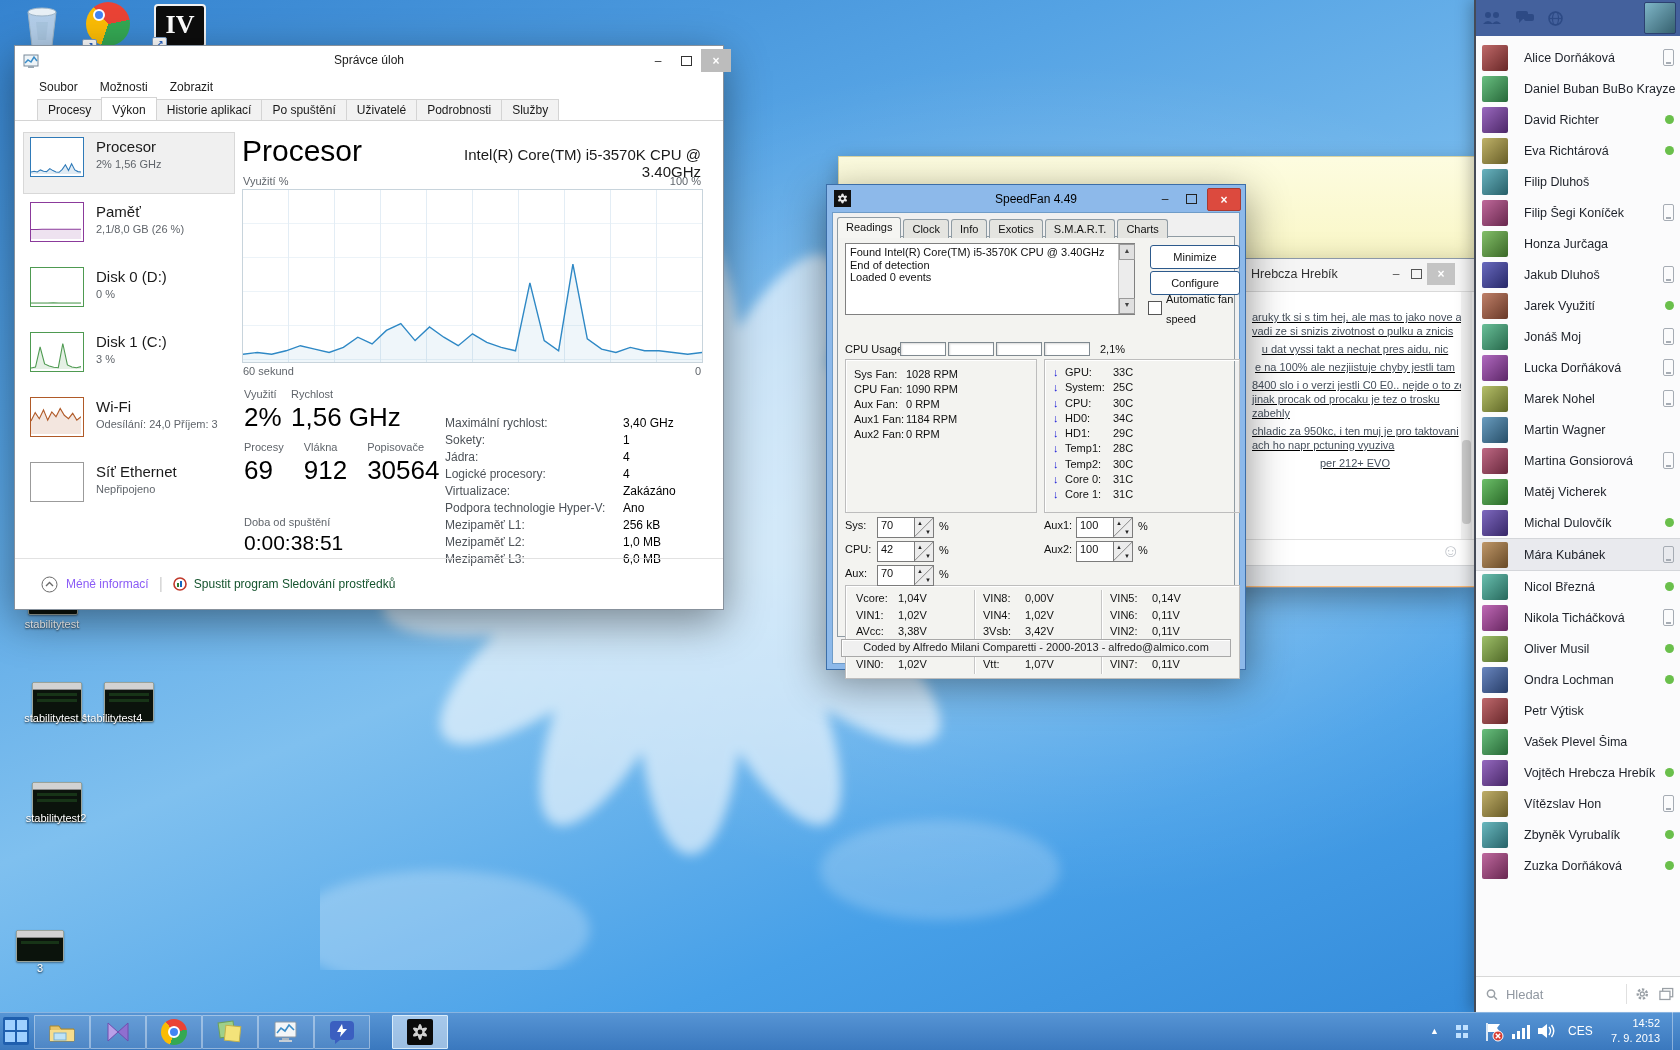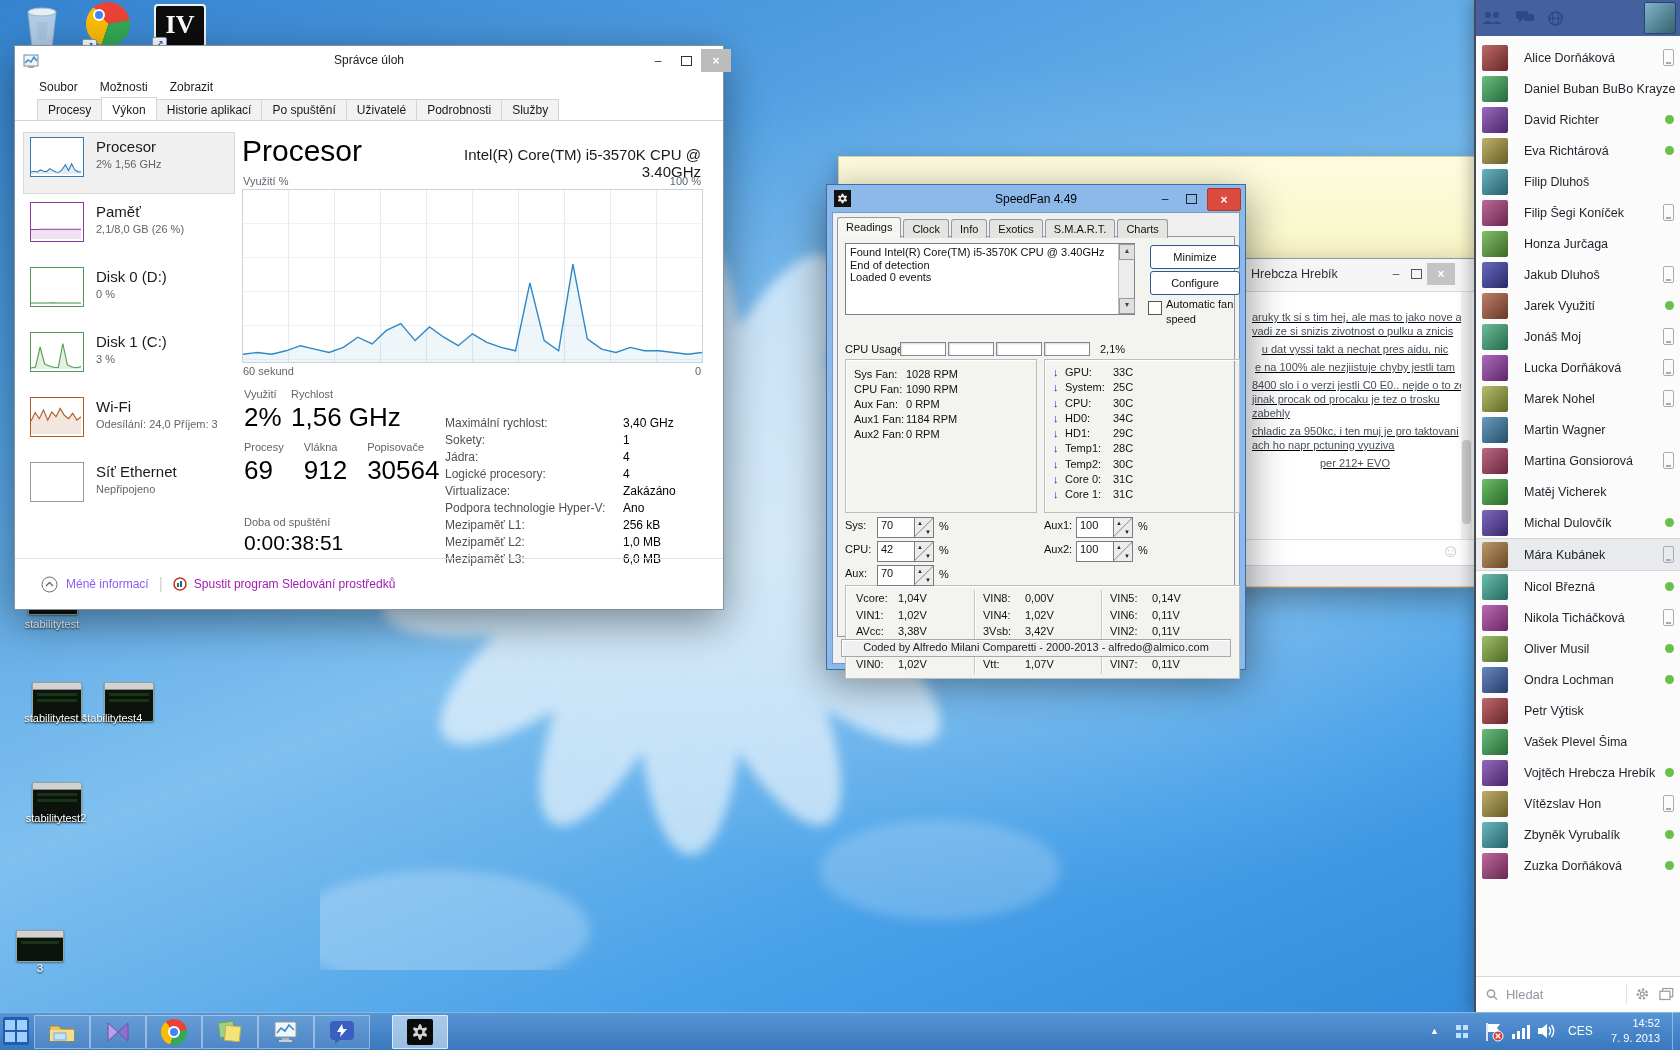--- a/index.html
+++ b/index.html
@@ -41,21 +41,21 @@
       repeating-linear-gradient(to right, transparent 0 45px, #e3edf5 45px 46px),
       repeating-linear-gradient(to bottom, transparent 0 33px, #ecf3f8 33px 34px);
       border:1px solid #c8d4dc;}
   .tm-lab{font-size:11px;color:#60656b;}
   .tm-big{font-size:26px;color:#000;font-weight:300;}
   .tm-det-row{display:flex;height:17px;font-size:12px;}
   .tm-det-row .l{width:178px;color:#4d5258;}
   .tm-det-row .v{color:#000;}
   #tm-footer{position:absolute;left:0;right:0;bottom:0;height:50px;border-top:1px solid #e2e2e2;display:flex;align-items:center;padding-left:26px;gap:10px;}
   #tm-less{font-size:12px;color:#8b5cf6;display:flex;align-items:center;gap:8px;cursor:pointer;}
-  #tm-resmon{font-size:12px;color:#a21caf;display:flex;align-items:center;gap:6px;cursor:pointer;}
+  #tm-resmon{font-size:12px;color:#14532d;display:flex;align-items:center;gap:6px;cursor:pointer;}
 
   
   #sf{left:826px;top:184px;width:418px;height:484px;background:#8db9ea;border:1px solid #3c6ea8;
       box-shadow:0 12px 40px rgba(0,0,0,.45);z-index:5;}
   #sf .title{position:absolute;left:0;right:0;top:7px;text-align:center;font-size:12px;color:#000;}
   #sf .client{position:absolute;left:5px;right:5px;top:27px;bottom:5px;background:#f0f0f0;border:1px solid #6f9cc8;}
   .sf-tab{font-size:11px;padding:3px 8px;border:1px solid #8f9ba3;border-bottom:none;background:#e4e4e0;border-radius:3px 3px 0 0;margin-right:2px;color:#111;}
   .sf-tab.active{background:#f5f5f2;padding-bottom:5px;}
   .sf-page{position:absolute;border:1px solid #8f9ba3;background:#f3f3f0;}
   .sf-group{position:absolute;border:1px solid #bdbdbd;box-shadow:inset 1px 1px 0 #fff;}
@@ -472,21 +472,21 @@
           </div>
         <div class="sbar" style="right:0;top:0;bottom:0;">
           <span class="sbtn" style="top:0;">▲</span>
           <span class="sbtn" style="bottom:0;">▼</span>
         </div>
       </div>
 
       <div class="sf-btn" style="left:312px;top:8px;width:88px;height:22px;">Minimize</div>
       <div class="sf-btn" style="left:312px;top:34px;width:88px;height:22px;">Configure</div>
       <span class="r" style="left:310px;top:64px;width:12px;height:12px;background:#fff;border:1px solid #555;"></span>
-      <span class="r" style="left:328px;top:60px;width:76px;font-size:11px;color:#111;line-height:15px;">Automatic fan speed</span>
+      <span class="r" style="left:328px;top:52px;width:76px;font-size:11px;color:#111;line-height:20px;">Automatic fan speed</span>
 
       <span class="r" style="left:7px;top:106px;font-size:11px;color:#111;">CPU Usage</span>
       <span class="usagebar" style="left:62px;top:105px;"></span>
       <span class="usagebar" style="left:110px;top:105px;"></span>
       <span class="usagebar" style="left:158px;top:105px;"></span>
       <span class="usagebar" style="left:206px;top:105px;"></span>
       <span class="r" style="left:262px;top:106px;font-size:11px;color:#111;">2,1%</span>
 
       <div class="sf-group" style="left:7px;top:122px;width:190px;height:152px;">
         <div style="padding:8px 0 0 8px;">

